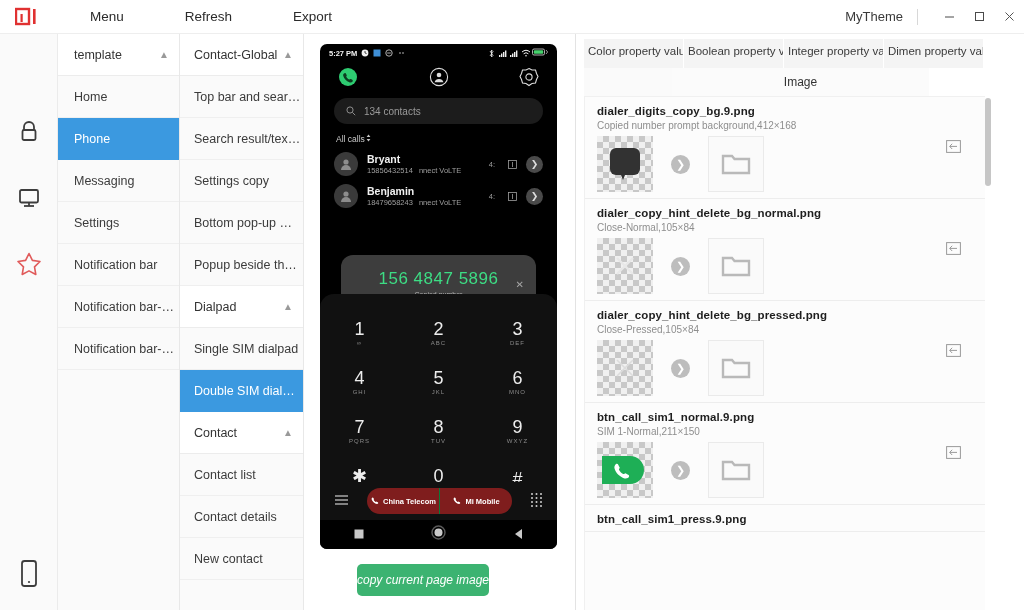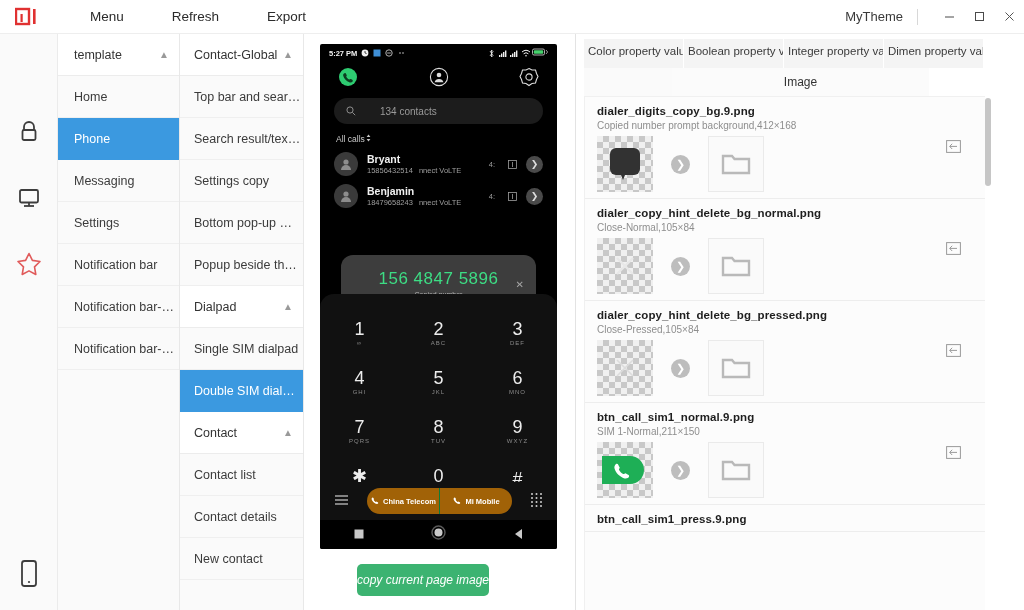--- a/index.html
+++ b/index.html
@@ -11,21 +11,21 @@
     -webkit-font-smoothing: antialiased;
   }
   
   .titlebar {
     position: absolute; top: 0; left: 0; width: 1024px; height: 34px;
     background: #ffffff;
     display: flex; align-items: center;
     border-bottom: 1px solid #eeeeee;
   }
   .mi-logo { margin-left: 14px; width: 26px; height: 22px; display:flex; align-items:center; justify-content:center; }
-  .menu-items { display: flex; align-items: center; margin-left: 28px; gap: 4px; }
+  .menu-items { display: flex; align-items: center; margin-left: 28px; gap: 17px; }
   .menu-item {
     font-size: 13.5px; color: #2b2b2b; padding: 4px 22px; cursor: default;
   }
   .title-right { margin-left: auto; display: flex; align-items: center; }
   .mytheme-label { font-size: 13px; color: #3a3a3a; margin-right: 14px; }
   .vsep { width: 1px; height: 16px; background: #d8d8d8; margin-right: 16px; }
   .winbtn {
     width: 30px; height: 26px; display: flex; align-items: center; justify-content: center;
     color: #555; font-size: 13px;
   }
@@ -67,36 +67,36 @@
   .list-row.sel { background: #3b99e0; color: #ffffff; border-bottom-color:#3b99e0; }
   .col2 .list-row, .col2 .grp-head { padding-left: 14px; }
 
   
   .preview {
     position: absolute; left: 304px; top: 34px; width: 272px; height: 576px;
     background: #ffffff; border-right: 1px solid #e3e3e3;
   }
   .phone {
     position: absolute; left: 16px; top: 10px; width: 237px; height: 505px;
-    background: #000000; border-radius: 2px; overflow: hidden;
+    background: #000000; border-radius: 7px; overflow: hidden;
   }
   .status-bar {
     height: 18px; display: flex; align-items: center; padding: 0 9px;
     font-size: 7.5px; color: #f2f2f2; font-weight: bold;
   }
   .sb-left { display:flex; align-items:center; gap:4px; }
   .sb-right { margin-left:auto; display:flex; align-items:center; gap:3px; }
   .sb-ico { width:8px; height:8px; display:inline-block; }
   .app-head {
     height: 34px; display: flex; align-items: center; justify-content: space-between;
     padding: 0 18px;
   }
   .search-pill {
     margin: 2px 14px 0 14px; height: 26px; border-radius: 13px; background: #1c1c1c;
-    display: flex; align-items: center; padding: 0 12px; gap: 24px;
+    display: flex; align-items: center; padding: 0 12px; gap: 8px;
   }
   .search-pill .txt { font-size: 10px; color: #9a9a9a; }
   .all-calls { padding: 10px 16px 4px 16px; font-size: 8.5px; color: #c9c9c9; display:flex; align-items:center; gap:0;}
   .call-row { display: flex; align-items: center; padding: 4px 14px; gap: 9px; }
   .avatar-c { width: 24px; height: 24px; border-radius: 50%; background: #3a3a3a; display:flex;align-items:center;justify-content:center;}
   .cr-main { flex: 1; min-width: 0; }
   .cr-name { font-size: 10.5px; color: #f0f0f0; font-weight: bold; line-height: 13px;}
   .cr-sub { font-size: 7.5px; color: #9f9f9f; display: flex; gap: 6px; align-items:center; }
   .cr-time { font-size: 7.5px; color: #9f9f9f; margin-right:4px;}
   .chev-btn { width: 17px; height: 17px; border-radius: 50%; background: #4a4a4a; display:flex; align-items:center;justify-content:center; color:#ddd; font-size:9px;}
@@ -113,21 +113,21 @@
   .dialpad {
     position: absolute; left: 0; top: 250px; width: 237px; height: 212px;
     background: #111111; border-radius: 14px 14px 0 0; padding-top: 14px;
   }
   .dial-grid { display: grid; grid-template-columns: repeat(3,1fr); }
   .key { height: 49px; display: flex; flex-direction: column; align-items: center; justify-content: center; }
   .key .d { font-size: 18px; color: #ededed; line-height: 20px; font-weight: 300;}
   .key .s { font-size: 6px; color: #8a8a8a; letter-spacing: 1px; margin-top: 1px;}
   .call-bar { position: absolute; left:0; bottom: 29px; width: 237px; height: 38px; display:flex; align-items:center; justify-content:space-between; padding: 0 14px; background:#111111;}
   .call-split { display:flex; width: 145px; height: 26px; border-radius: 13px; overflow: hidden; }
-  .call-half { flex:1; background: #a16207; display:flex; align-items:center; justify-content:center; gap:4px; color:#fff; font-size:7.5px; font-weight:bold;}
+  .call-half { flex:1; background: #7f1d1d; display:flex; align-items:center; justify-content:center; gap:4px; color:#fff; font-size:7.5px; font-weight:bold;}
   .call-half.left { border-right: 1px solid #0d7a39; }
   .navbar { position:absolute; left:0; bottom:0; width:237px; height:29px; background:#000; display:flex; align-items:center; justify-content:space-around;}
   .copy-btn {
     position: absolute; left: 53px; top: 530px; width: 132px; height: 32px;
     background: #3cb371; border-radius: 5px; color: #fff; font-size: 12px;
     display: flex; align-items: center; justify-content: center; white-space: nowrap; overflow:hidden;font-style:italic;
   }
 
   
   .right {

